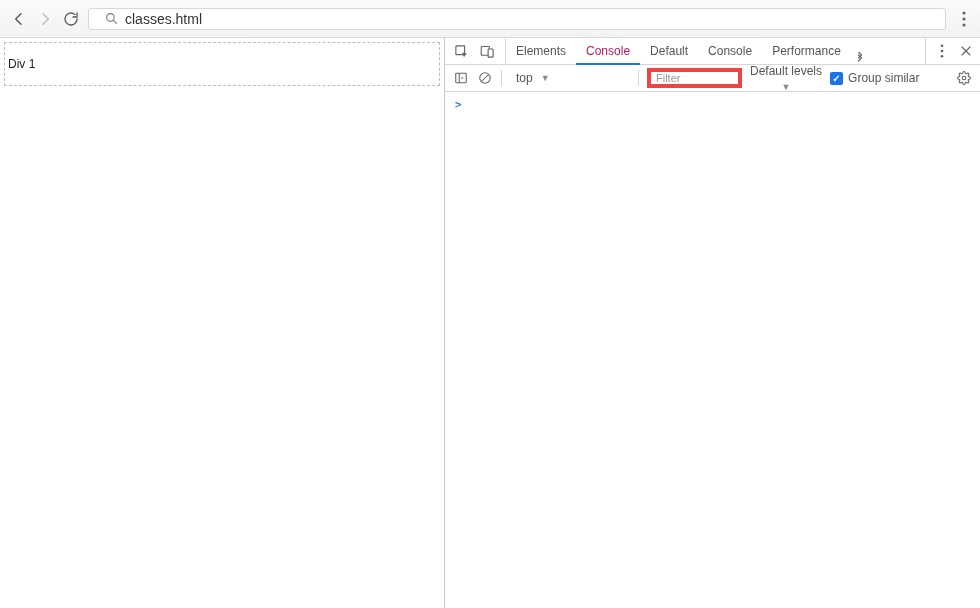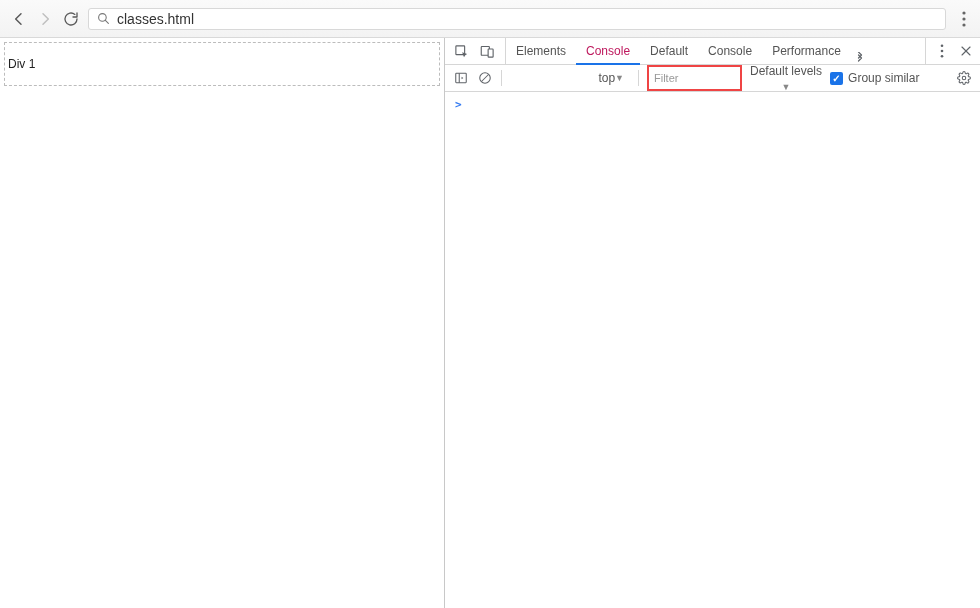--- a/index.html
+++ b/index.html
@@ -31,21 +31,21 @@
   }
   .nav-icon.disabled { color: #bfbfbf; }
   .omnibox {
     flex: 1;
     height: 22px;
     background: #fff;
     border: 1px solid #d8d8d8;
     border-radius: 3px;
     display: flex;
     align-items: center;
-    padding: 0 8px;
+    padding: 0 16px;
     gap: 6px;
     font-size: 14px;
     color: #333;
   }
   .omnibox .search-icon {
     width: 14px; height: 14px;
     color: #777;
   }
   .kebab {
     width: 20px; height: 20px;
@@ -145,28 +145,28 @@
     align-items: center;
     padding: 0 8px;
     gap: 8px;
     font-size: 12px;
     color:#555;
   }
   .dt-sub .sep {
     width:1px; height:16px; background:#d6d6d6;
   }
   .context-select {
-    display:flex; align-items:center; gap:0;
+    display:flex; align-items:center; gap:8px;
     padding: 2px 6px;
     min-width: 120px;
-    justify-content: flex-end;
+    justify-content: flex-start;
   }
   .filter-box {
-    height:26px; width:95px;
-    border:2px solid #ef4444;
+    height:20px; width:95px;
+    border:4px solid #ef4444;
     background:#fff;
     font-size:11px;
     padding:0 5px;
     color:#999;
     display:flex; align-items:center;
   }
   .levels {
     display:flex; align-items:center; gap:4px;flex-direction:column;
   }
   .tri { font-size:9px; color:#888; }

